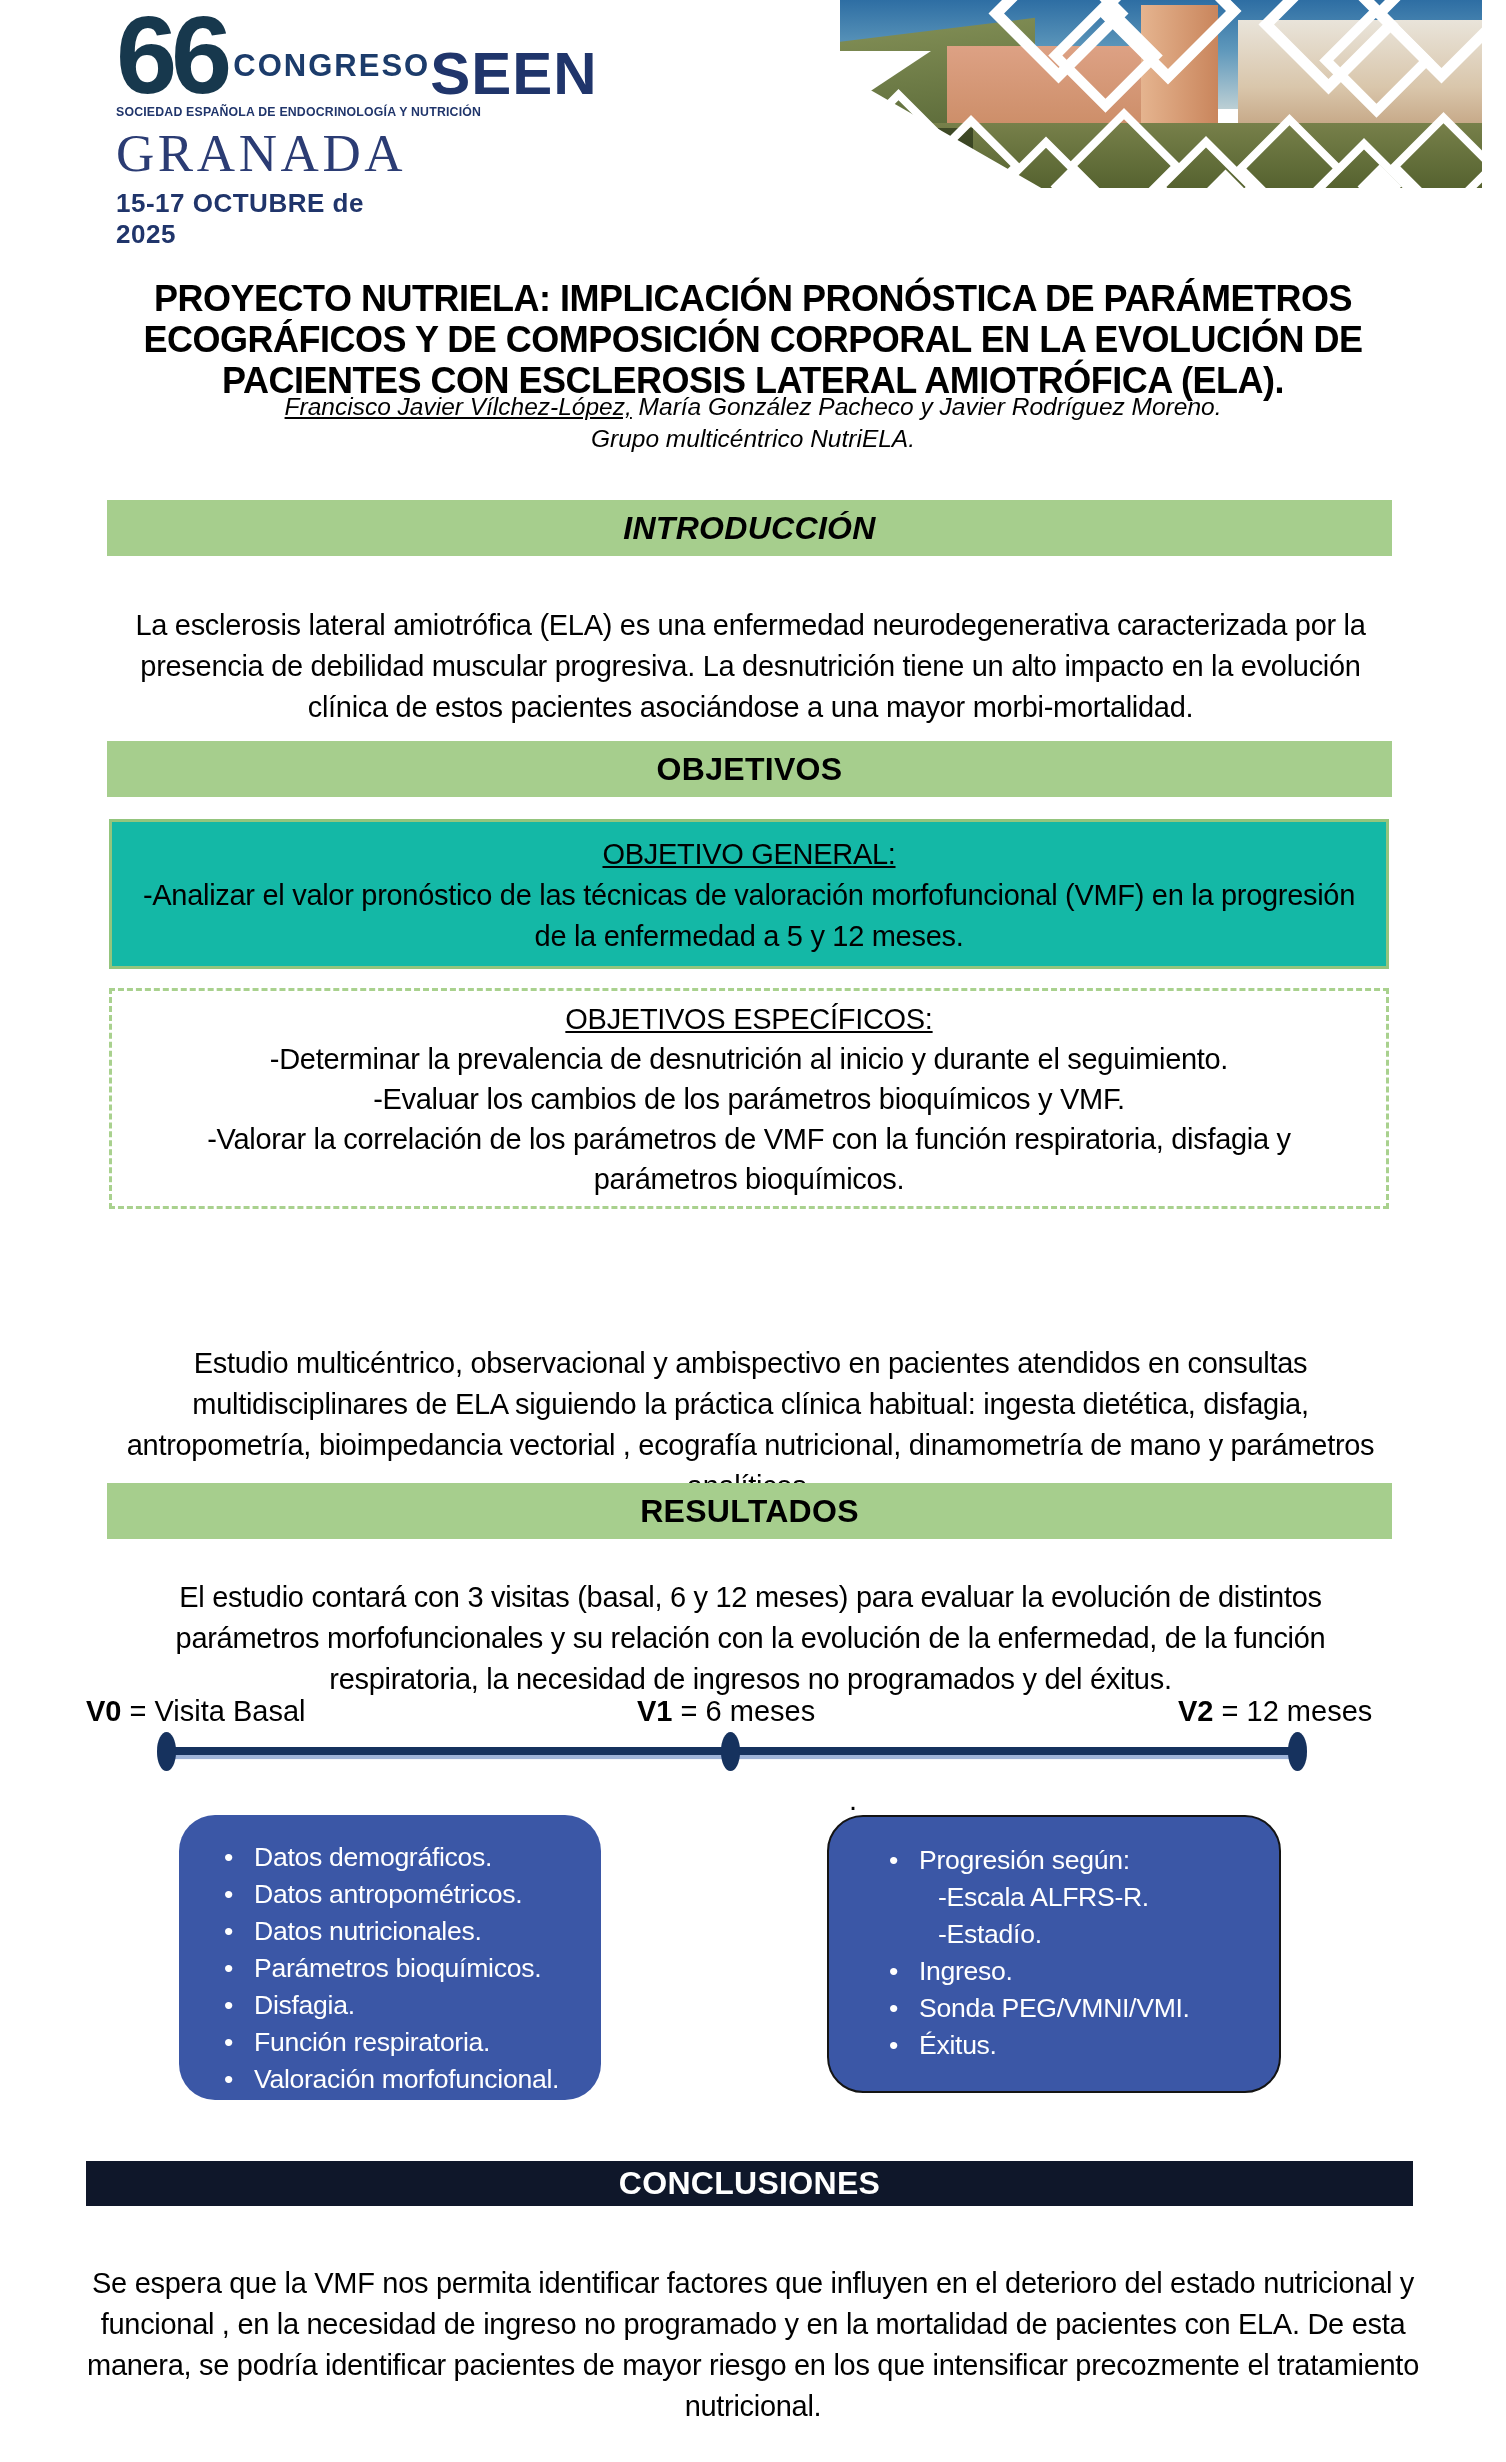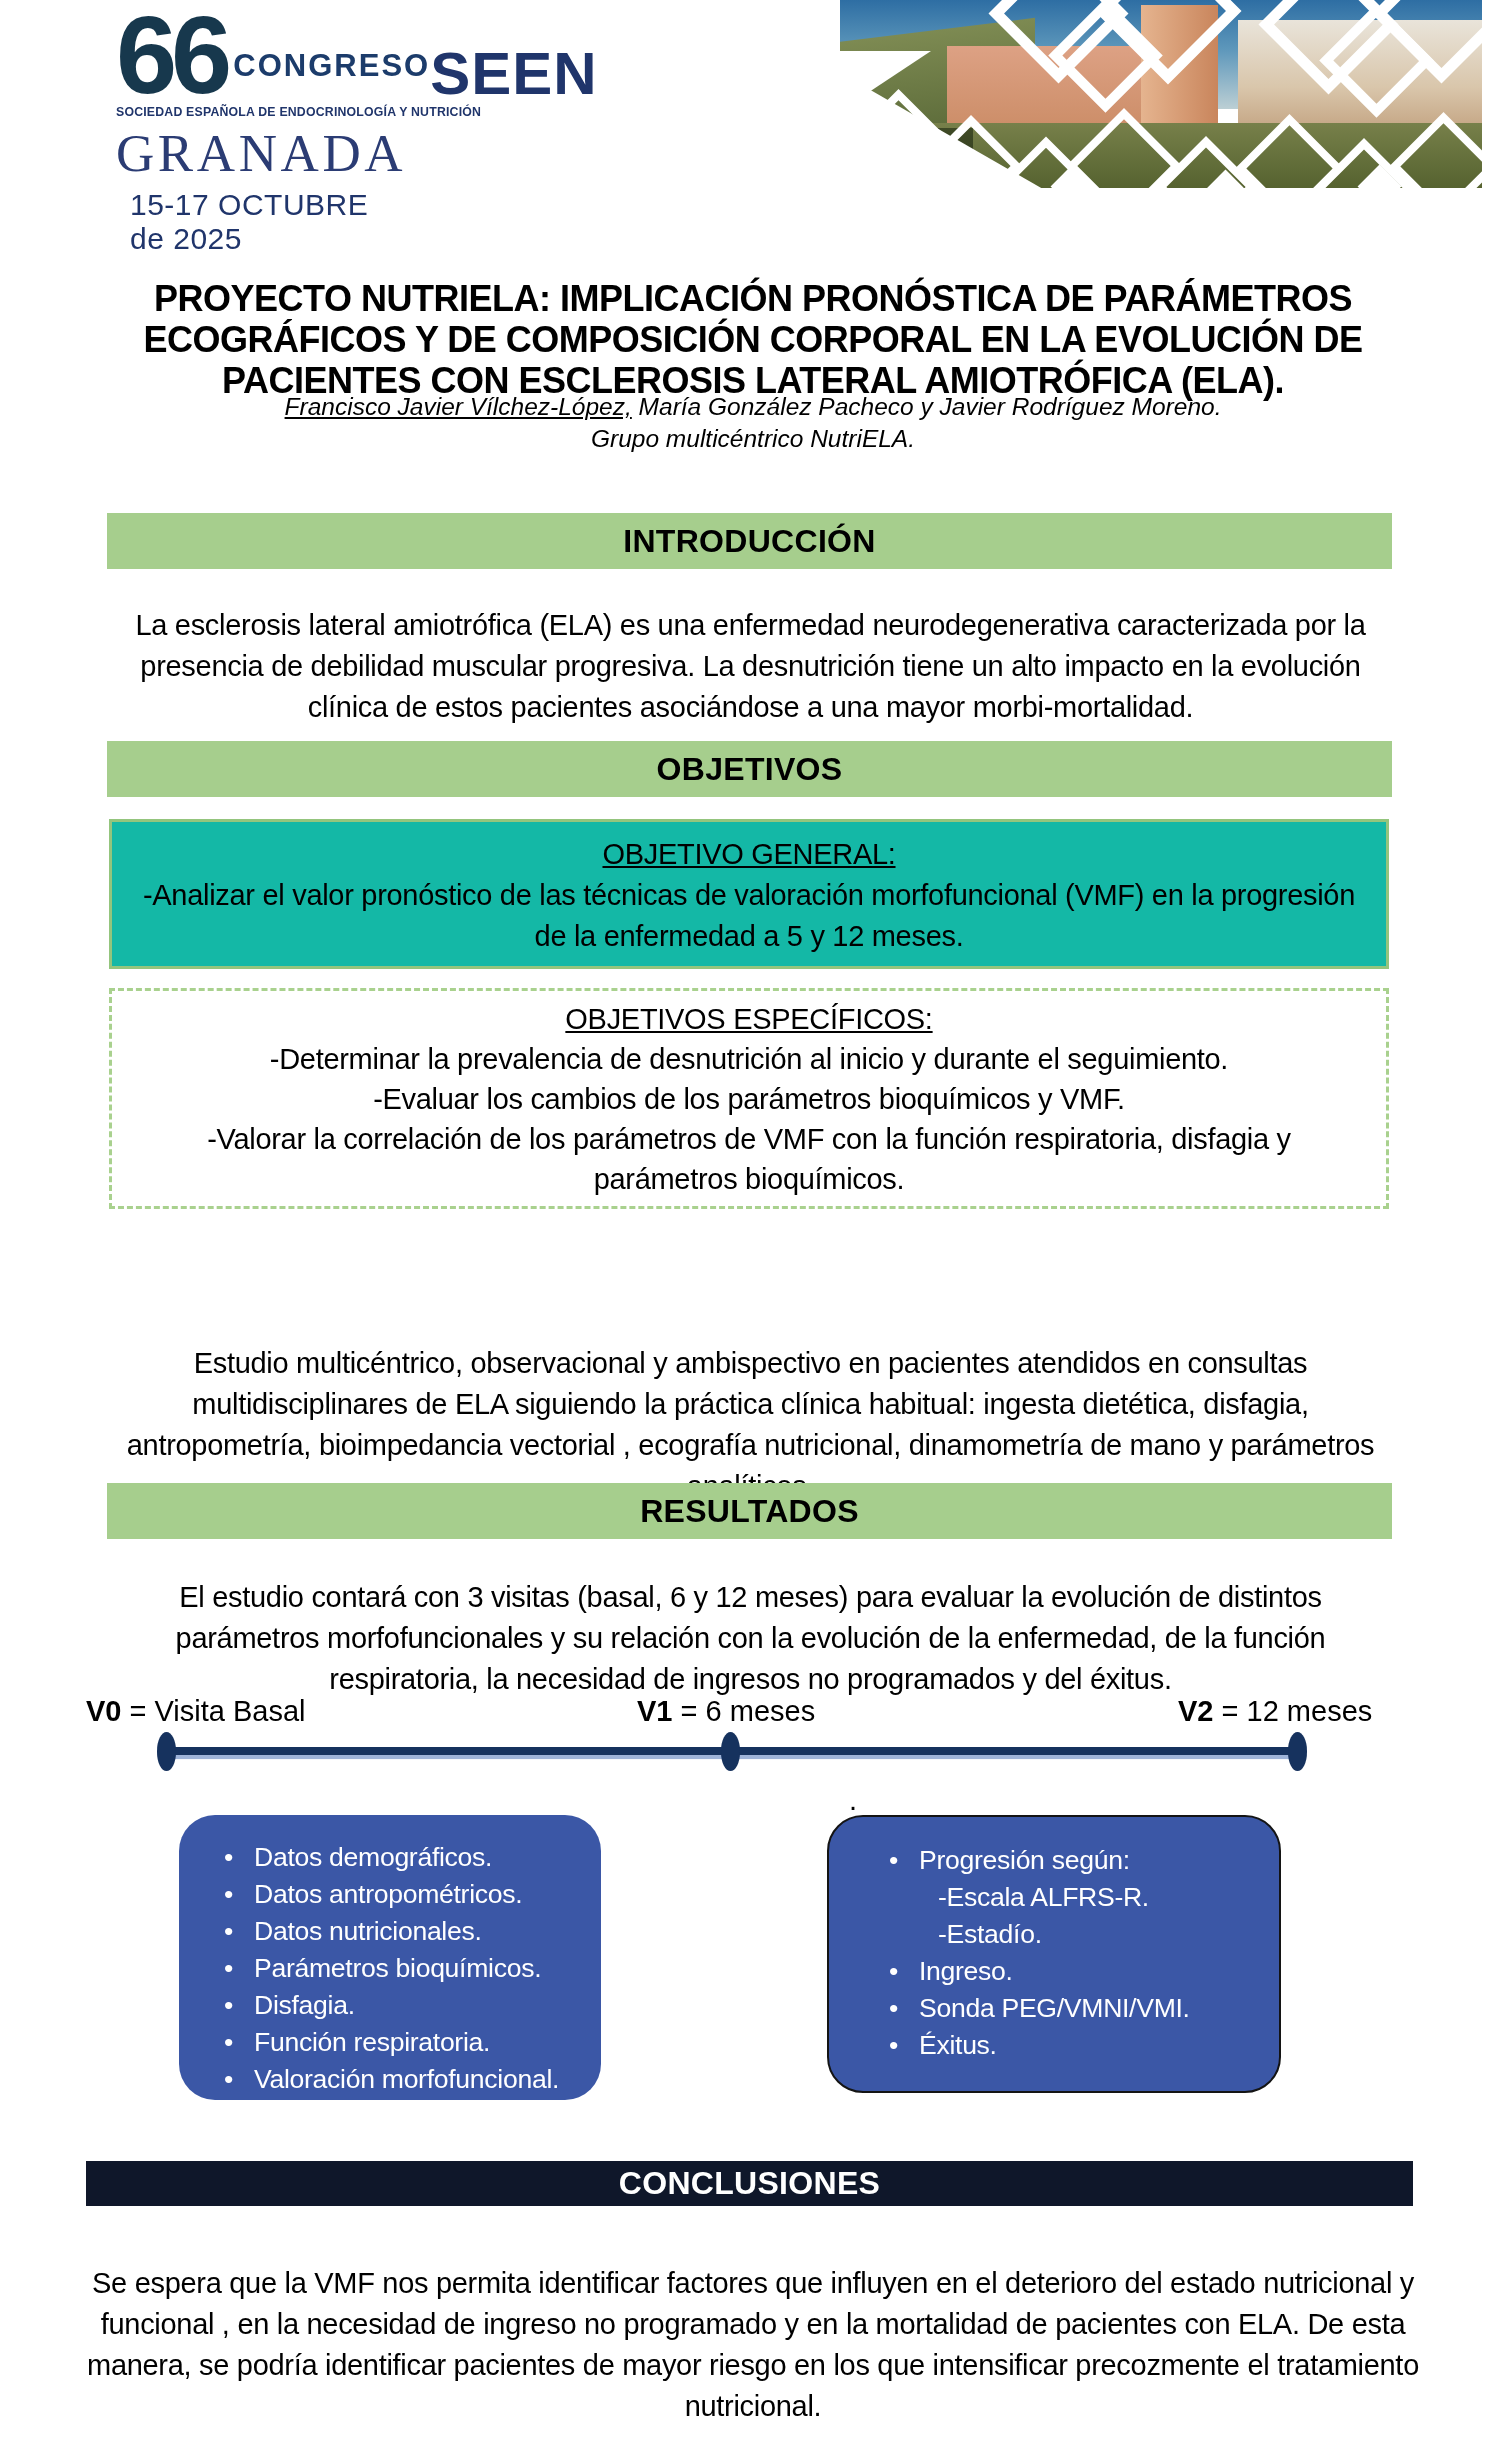--- a/index.html
+++ b/index.html
@@ -9,21 +9,21 @@
   
   #logo{position:absolute;left:116px;top:11.2px;width:286px;color:#20356B;}
   .logo-row{display:flex;align-items:flex-end;}
   .logo-66{font-size:110px;font-weight:bold;color:#17384D;line-height:88px;letter-spacing:-6.1px;}
   .logo-col{display:flex;flex-direction:row;margin-left:7.2px;margin-top:7px;}
   .logo-congreso{font-size:31px;font-weight:bold;color:#1C3C6B;letter-spacing:2px;}
   .logo-seen{font-size:60px;font-weight:bold;color:#20356B;line-height:51px;letter-spacing:1px;}
   .logo-society{font-size:12.3px;font-weight:bold;margin-top:6.1px;letter-spacing:0.2px;white-space:nowrap;}
   .logo-city{font-family:"Liberation Serif","DejaVu Serif",serif;font-size:53px;color:#2B3C74;
              margin-top:4.1px;letter-spacing:3.6px;}
-  .logo-dates{font-size:30px;font-weight:normal;margin-top:5.1px;letter-spacing:0.5px;margin-left:14px;}
+  .logo-dates{font-size:26px;font-weight:bold;margin-top:5.1px;letter-spacing:0.5px;}
 
   
   #collage{position:absolute;left:840px;top:0;width:642px;height:188px;overflow:hidden;}
   .art{position:absolute;}
   .sky{left:0;top:0;width:100%;height:58%;background:linear-gradient(180deg,#2e6ea3 0%,#5d97bb 45%,#bccfd4 100%);}
   .hillL{left:-20.4px;top:31px;width:215px;height:163px;background:linear-gradient(180deg,#7d8a52,#4a5a2c);transform:skewY(-7deg);}
   .wallL{left:107px;top:46px;width:215px;height:97px;background:linear-gradient(180deg,#dda184,#c98a63);}
   .tower{left:301px;top:5.1px;width:77px;height:169px;background:linear-gradient(90deg,#e5b48f,#c9855c);}
   .palaceR{left:398px;top:20.4px;width:245px;height:112px;background:linear-gradient(180deg,#e9e4da 0%,#d9c6ab 60%,#c3a381 100%);}
   .treesBand{left:77px;top:123px;width:567px;height:66px;background:linear-gradient(180deg,#77804a,#55622f);}
@@ -38,21 +38,21 @@
          font-size:36px;font-weight:bold;line-height:41px;letter-spacing:-0.5px;}
   #authors{position:absolute;left:89px;top:391px;width:1328px;text-align:center;
            font-size:24.5px;font-style:italic;line-height:32px;}
   .u-line{text-decoration:underline;}
 
   
   .band{position:absolute;left:107px;width:1285px;height:56px;display:flex;align-items:center;
         justify-content:center;font-weight:bold;font-size:32px;letter-spacing:0.3px;}
   .band.green{background:#A6CE8D;color:#000;}
   .band.blue{background:#0f172a;color:#fff;left:86px;width:1327px;height:45px;}
-  #band-intro{top:513px;} #band-objetivos{top:741px;} #band-materiales{top:1249px;}
+  #band-intro{top:500px;font-style:italic;} #band-objetivos{top:741px;} #band-materiales{top:1249px;}
   #band-resultados{top:1483px;} #band-conclusiones{top:2161px;}
 
   .paragraph{position:absolute;text-align:center;font-size:29px;line-height:41px;letter-spacing:-0.3px;}
   #intro-text{left:117px;top:576px;width:1267px;}
   #materiales-text{left:117px;top:1314px;width:1267px;}
   #resultados-text{left:117px;top:1548px;width:1267px;}
   #conclusiones-text{left:51px;top:2234px;width:1404px;}
 
   
   #general-box{position:absolute;left:109px;top:819px;width:1280px;box-sizing:border-box;

